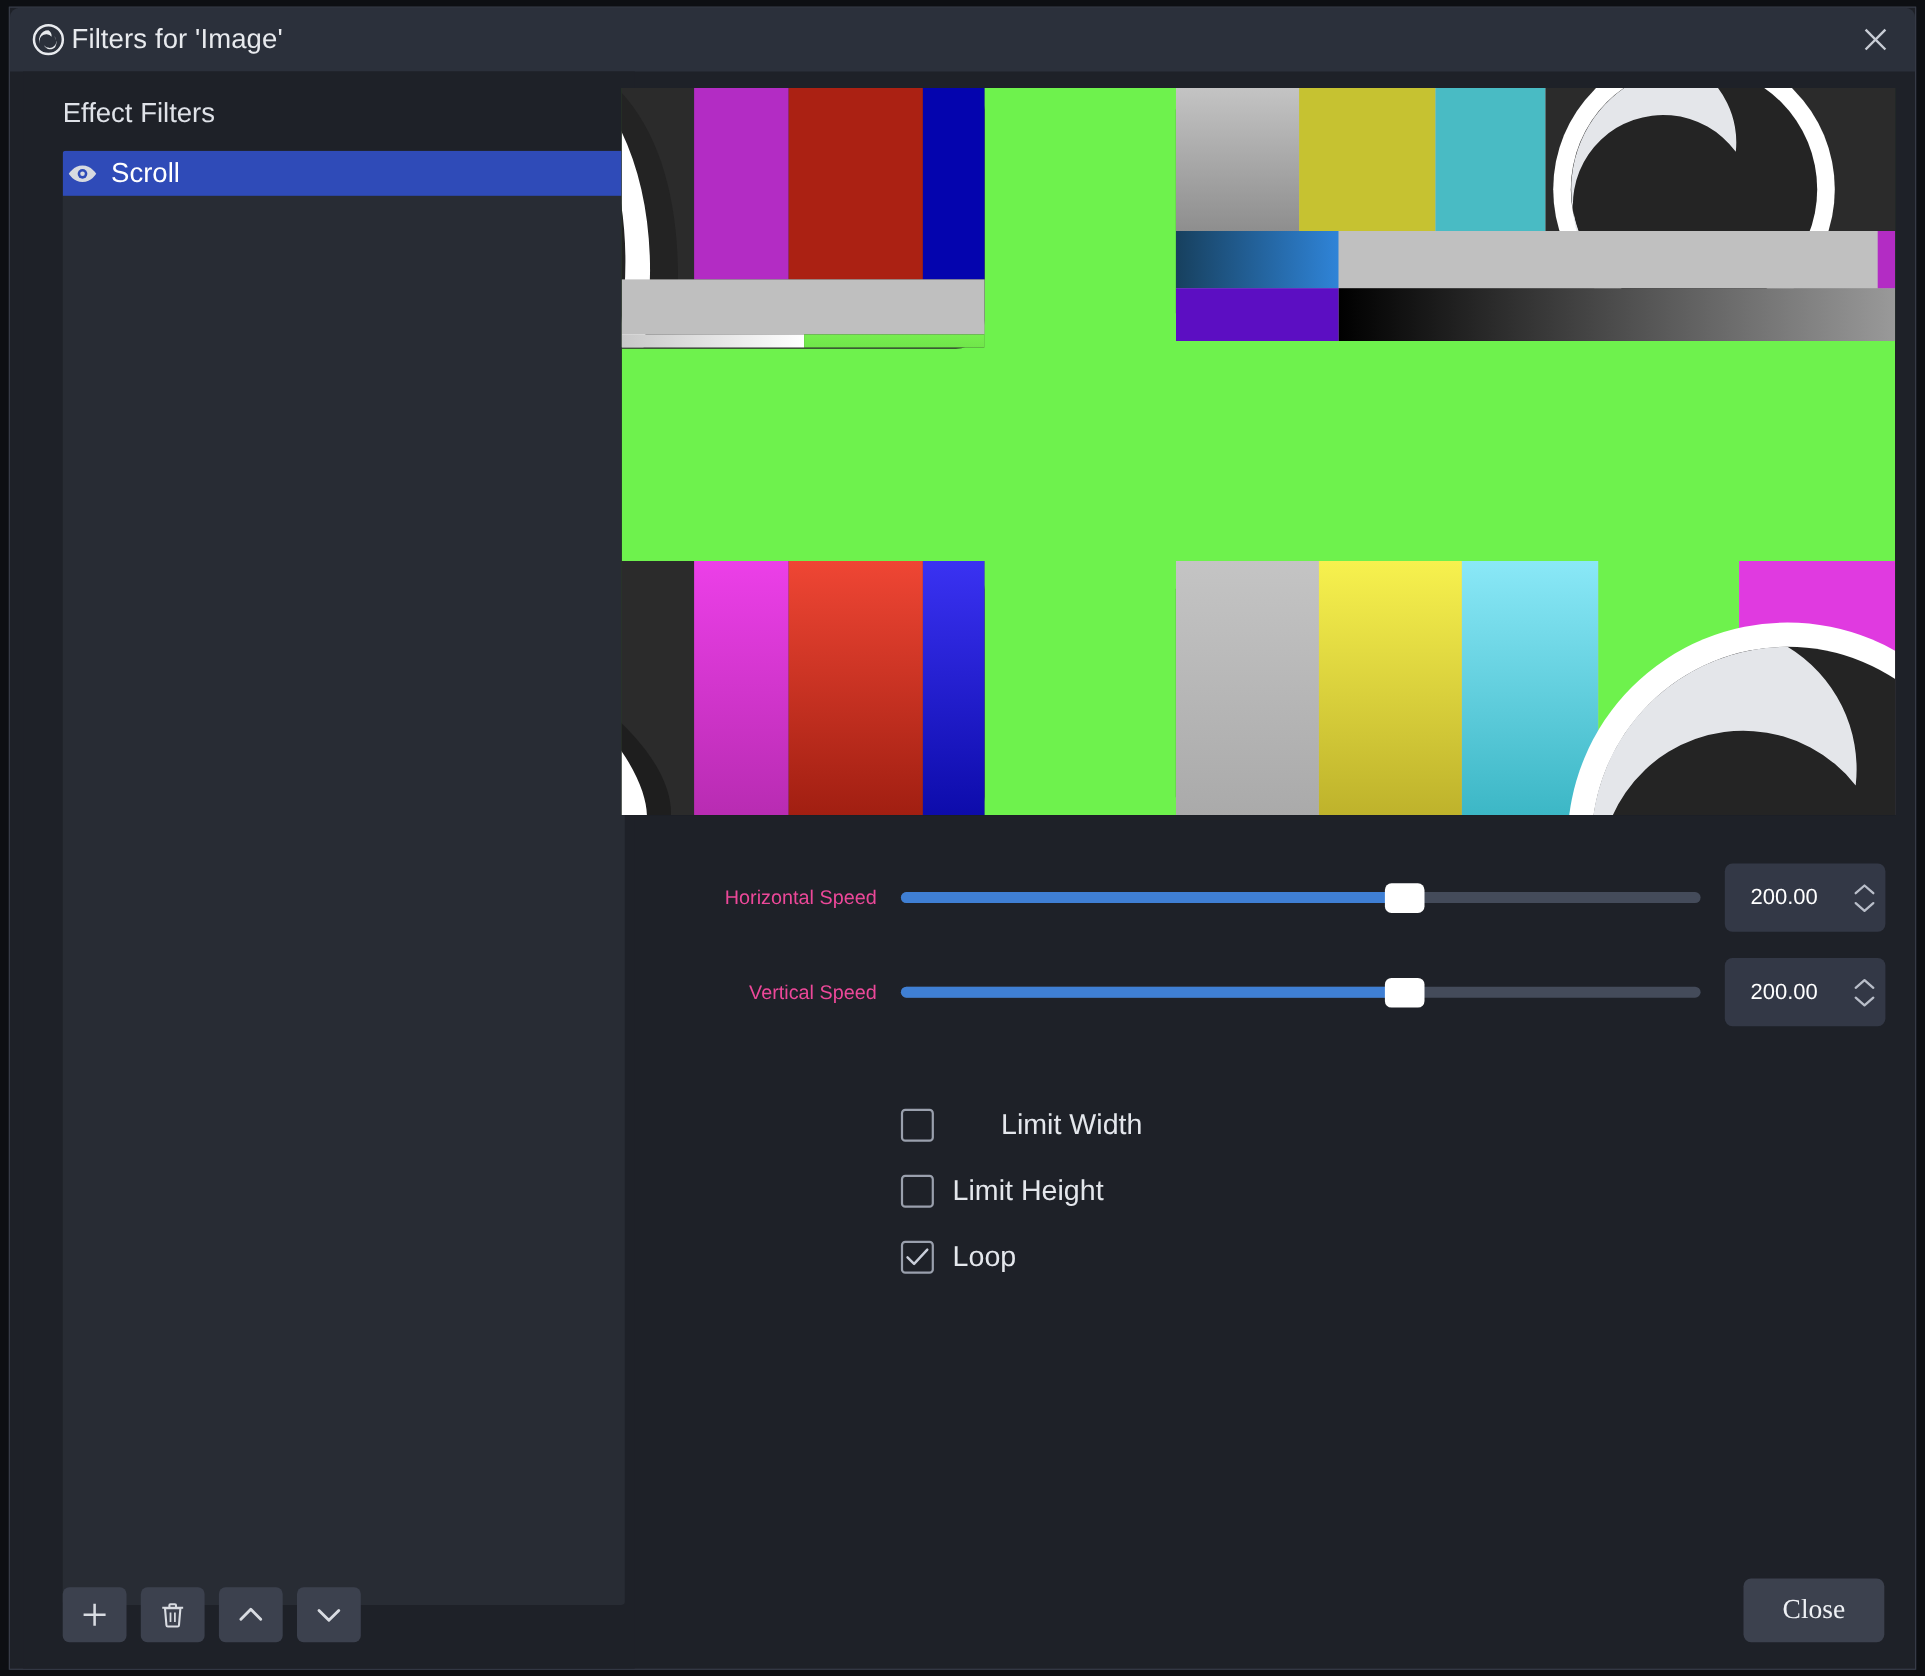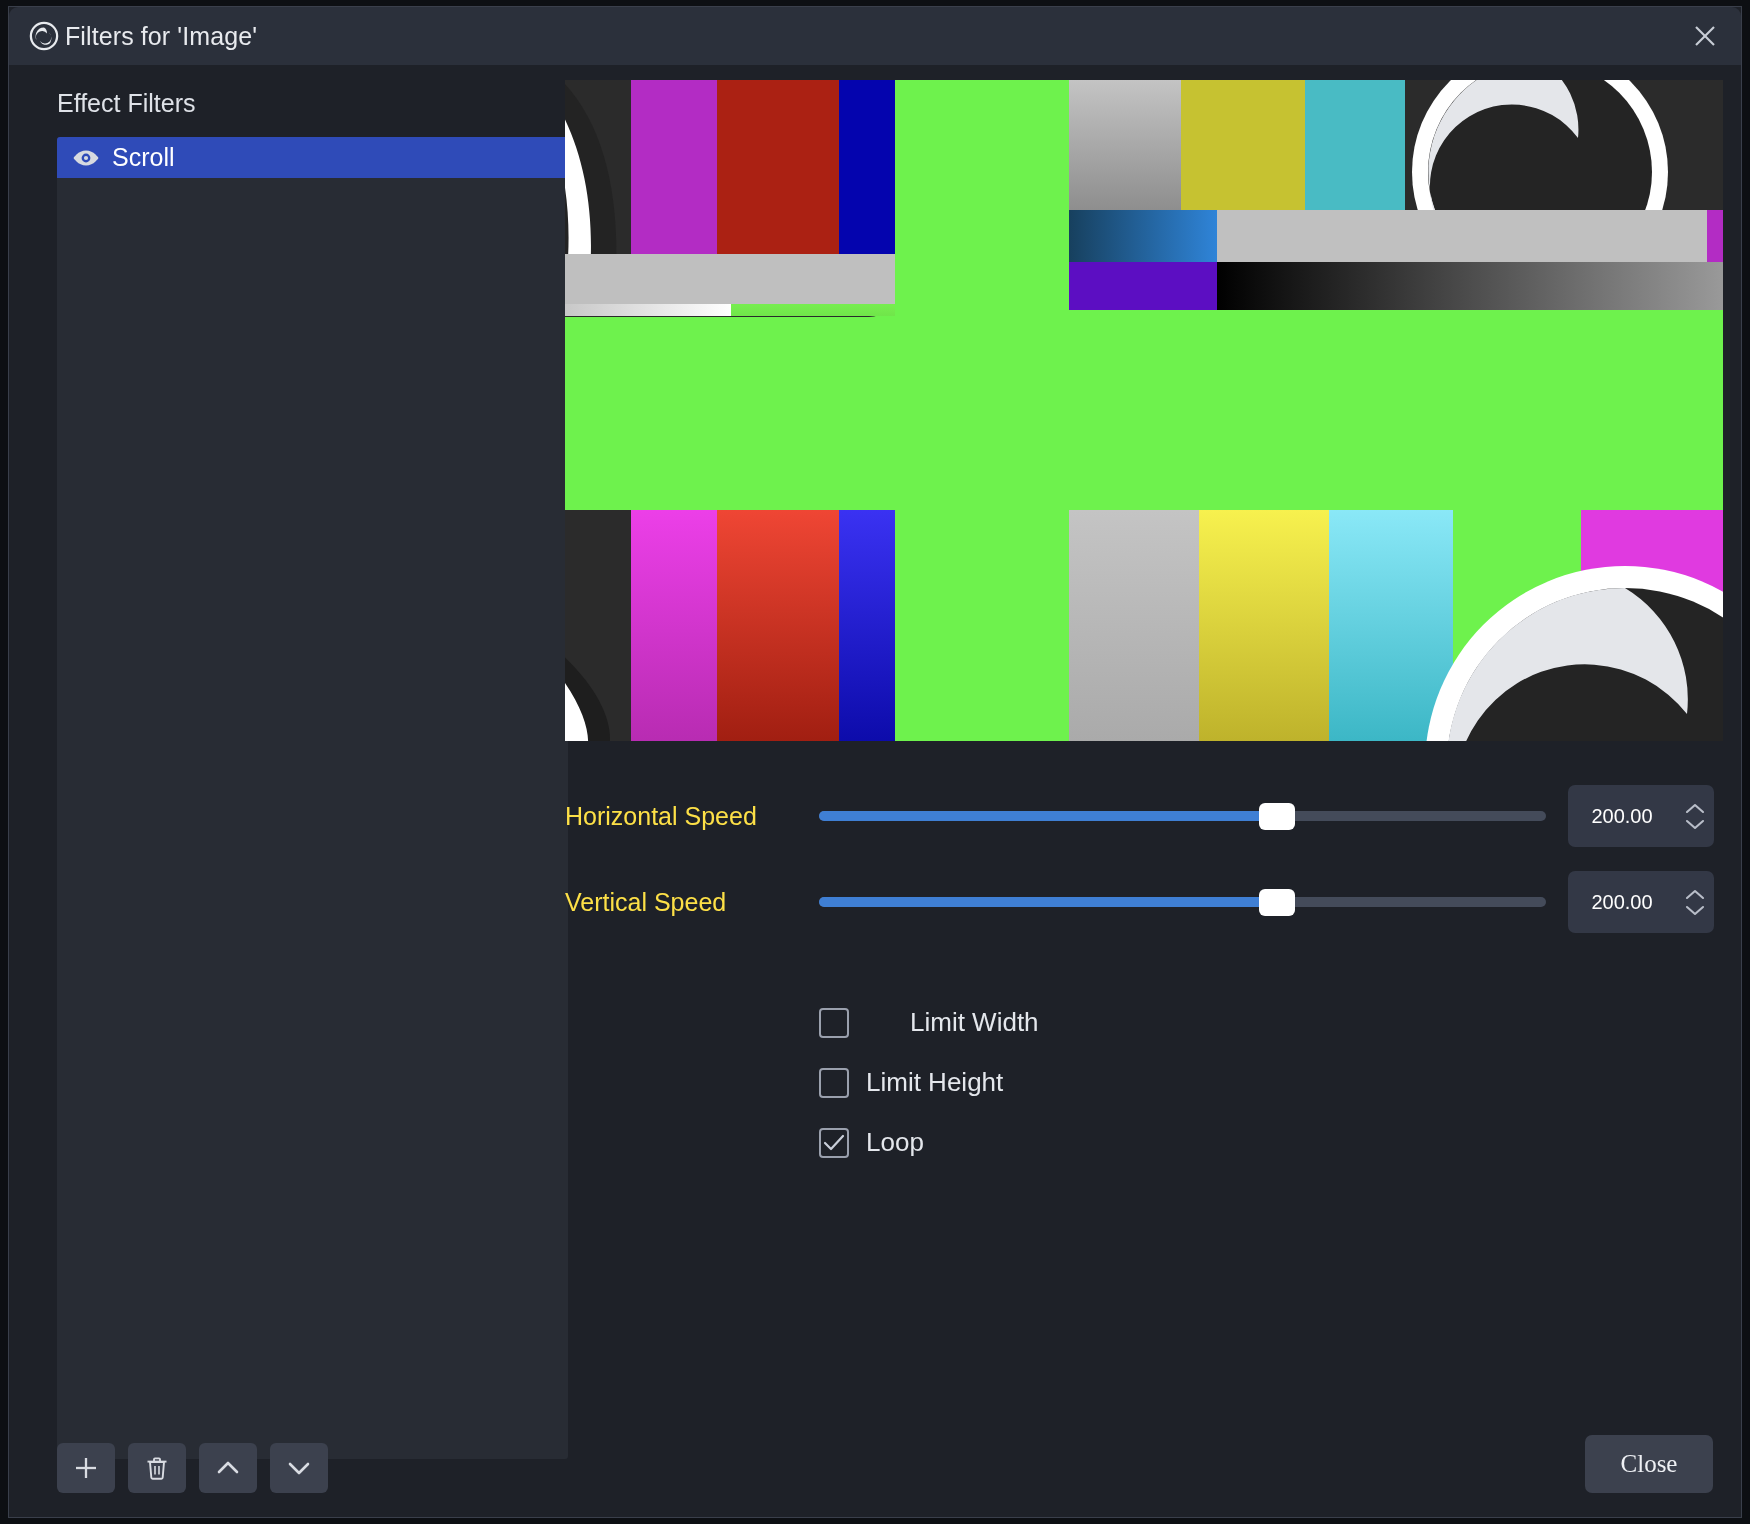--- a/index.html
+++ b/index.html
@@ -86,21 +86,21 @@
     width: 511px;
     height: 1322px;
     background: #282c34;
     border-radius: 3px;
     overflow: hidden;
   }
   .filter-row {
     height: 41px;
     display: flex;
     align-items: center;
-    padding-left: 15px;
+    padding-left: 4px;
     box-sizing: border-box;
     cursor: pointer;
   }
   .filter-row.selected {
     background: #2f4bb8;
   }
   .eye-icon {
     width: 28px;
     height: 22px;
     flex: 0 0 auto;
@@ -159,22 +159,23 @@
     width: 1160px;
     height: 62px;
     display: flex;
     align-items: center;
   }
   #row-hspeed { top: 720px; }
   #row-vspeed { top: 806px; }
 
   .slider-label {
     width: 232px;
-    color: #fde047;
-    font-size: 25px;
+    text-align: right;
+    color: #ec4899;
+    font-size: 18px;
     white-space: nowrap;
     flex: 0 0 auto;
   }
   .slider-wrap {
     position: relative;
     margin-left: 22px;
     width: 727px;
     height: 18px;
     flex: 0 0 auto;
     cursor: pointer;

